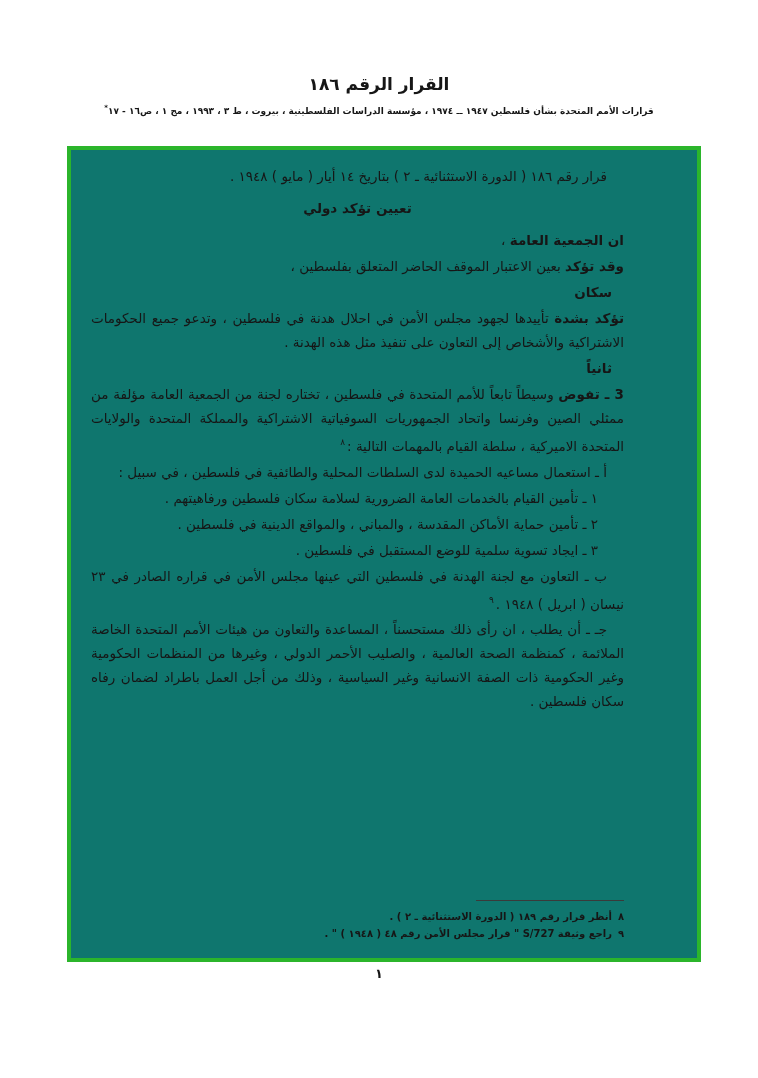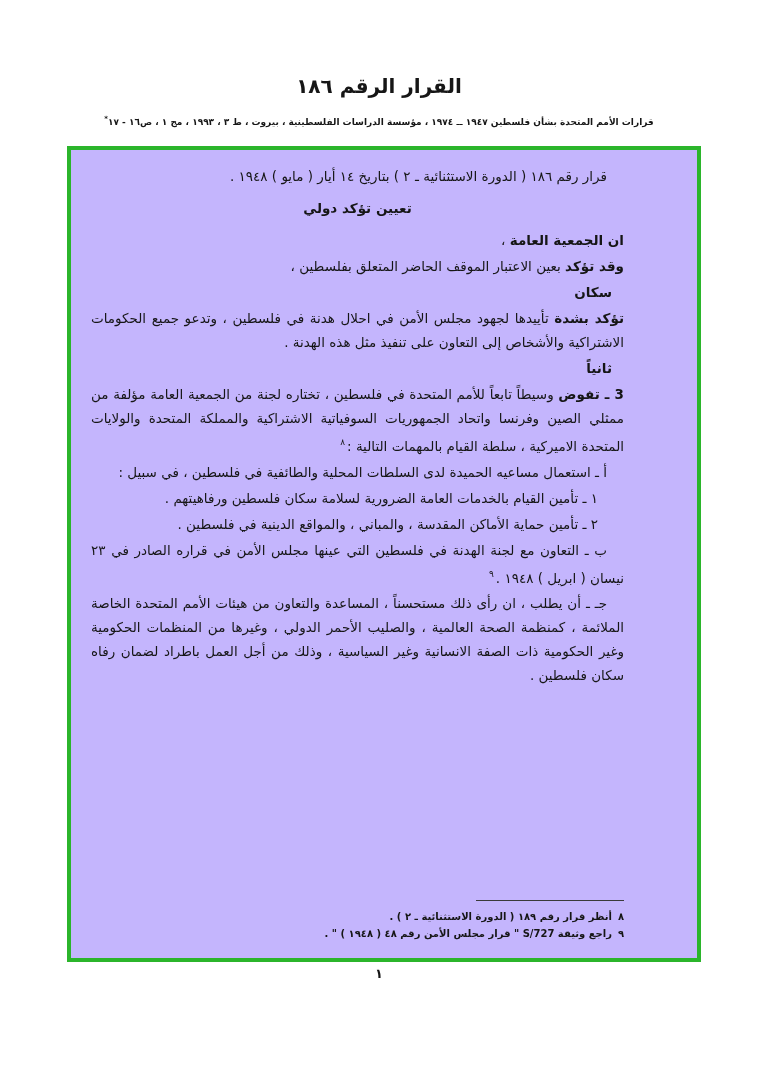--- a/index.html
+++ b/index.html
@@ -8,30 +8,30 @@
     background: #ffffff;
     color: #161616;
     font-family: "DejaVu Sans", sans-serif;
     position: relative;
     overflow: hidden;
   }
   .page { position: absolute; inset: 0; direction: rtl; }
 
   
   .doc-header { position: absolute; top: 74px; left: 0; width: 758px; text-align: center; }
-  .doc-title { font-size: 20px; font-weight: bold; }
-  .doc-source { margin-top: 17px; font-size: 9px; font-weight: bold; white-space: nowrap; }
+  .doc-title { font-size: 17px; font-weight: bold; }
+  .doc-source { margin-top: 10px; font-size: 9px; font-weight: bold; white-space: nowrap; }
   .doc-source sup { font-size: 7px; }
 
   
   .frame {
     position: absolute; top: 146px; left: 67px;
     width: 634px; height: 816px;
     border: 4px solid #2bb52b;
-    background: #c4b5fd;
+    background: #0f766e;
     box-sizing: border-box;
   }
 
   .content {
     position: absolute; top: 14px; right: 73px; left: 20px;
     font-size: 13.5px; line-height: 24px;
     text-align: justify;
   }
   .content p { margin: 0 0 2px 0; }
   .indent { text-indent: 17px; }
@@ -80,20 +80,21 @@
       <p><b>تؤكد بشدة</b><span> تأييدها لجهود مجلس الأمن في احلال هدنة في فلسطين ، وتدعو جميع الحكومات الاشتراكية والأشخاص إلى التعاون على تنفيذ مثل هذه الهدنة .</span></p>
 
       <p class="side-head">ثانياً</p>
 
       <p><b>3 ـ تفوض</b><span> وسيطاً تابعاً للأمم المتحدة في فلسطين ، تختاره لجنة من الجمعية العامة مؤلفة من ممثلي الصين وفرنسا واتحاد الجمهوريات السوفياتية الاشتراكية والمملكة المتحدة والولايات المتحدة الاميركية ، سلطة القيام بالمهمات التالية :</span><sup class="fnref">٨</sup></p>
 
       <p class="indent">أ ـ استعمال مساعيه الحميدة لدى السلطات المحلية والطائفية في فلسطين ، في سبيل :</p>
 
       <p class="sub">١ ـ تأمين القيام بالخدمات العامة الضرورية لسلامة سكان فلسطين ورفاهيتهم .</p>
       <p class="sub">٢ ـ تأمين حماية الأماكن المقدسة ، والمباني ، والمواقع الدينية في فلسطين .</p>
+      <p class="sub">٣ ـ ايجاد تسوية سلمية للوضع المستقبل في فلسطين .</p>
 
       <p class="indent"><span>ب ـ التعاون مع لجنة الهدنة في فلسطين التي عينها مجلس الأمن في قراره الصادر في ٢٣ نيسان ( ابريل ) ١٩٤٨ .</span><sup class="fnref">٩</sup></p>
 
       <p class="indent">جـ ـ أن يطلب ، ان رأى ذلك مستحسناً ، المساعدة والتعاون من هيئات الأمم المتحدة الخاصة الملائمة ، كمنظمة الصحة العالمية ، والصليب الأحمر الدولي ، وغيرها من المنظمات الحكومية وغير الحكومية ذات الصفة الانسانية وغير السياسية ، وذلك من أجل العمل باطراد لضمان رفاه سكان فلسطين .</p>
 
     </div>
 
     <div class="footnotes">
       <div class="fn-rule"></div>
       <div class="fn-line"><b class="fn-num">٨</b><span>أنظر قرار رقم ١٨٩ ( الدورة الاستثنائية ـ ٢ ) .</span></div>

